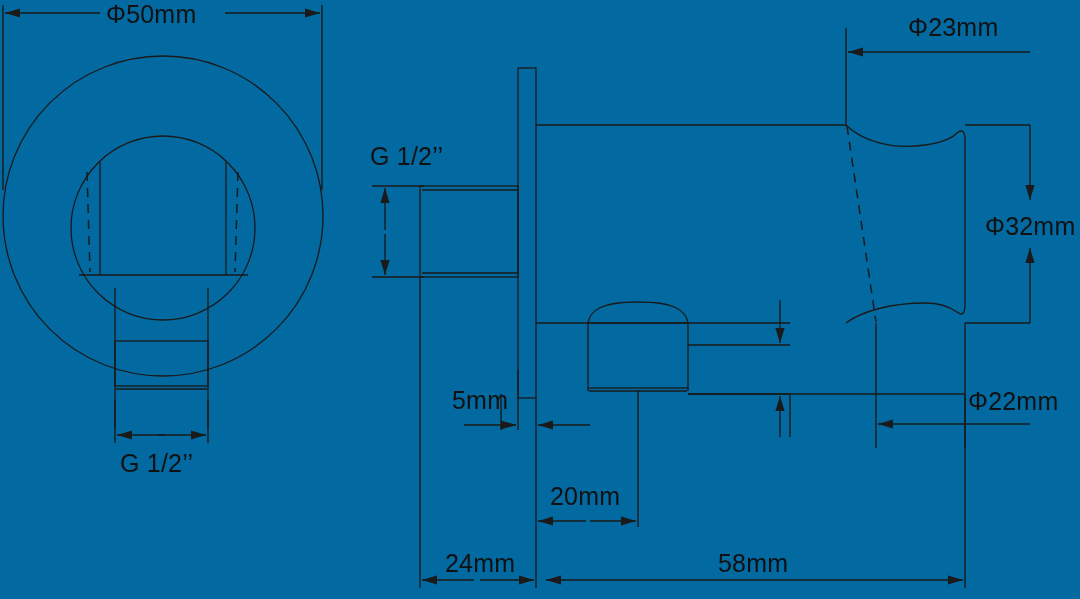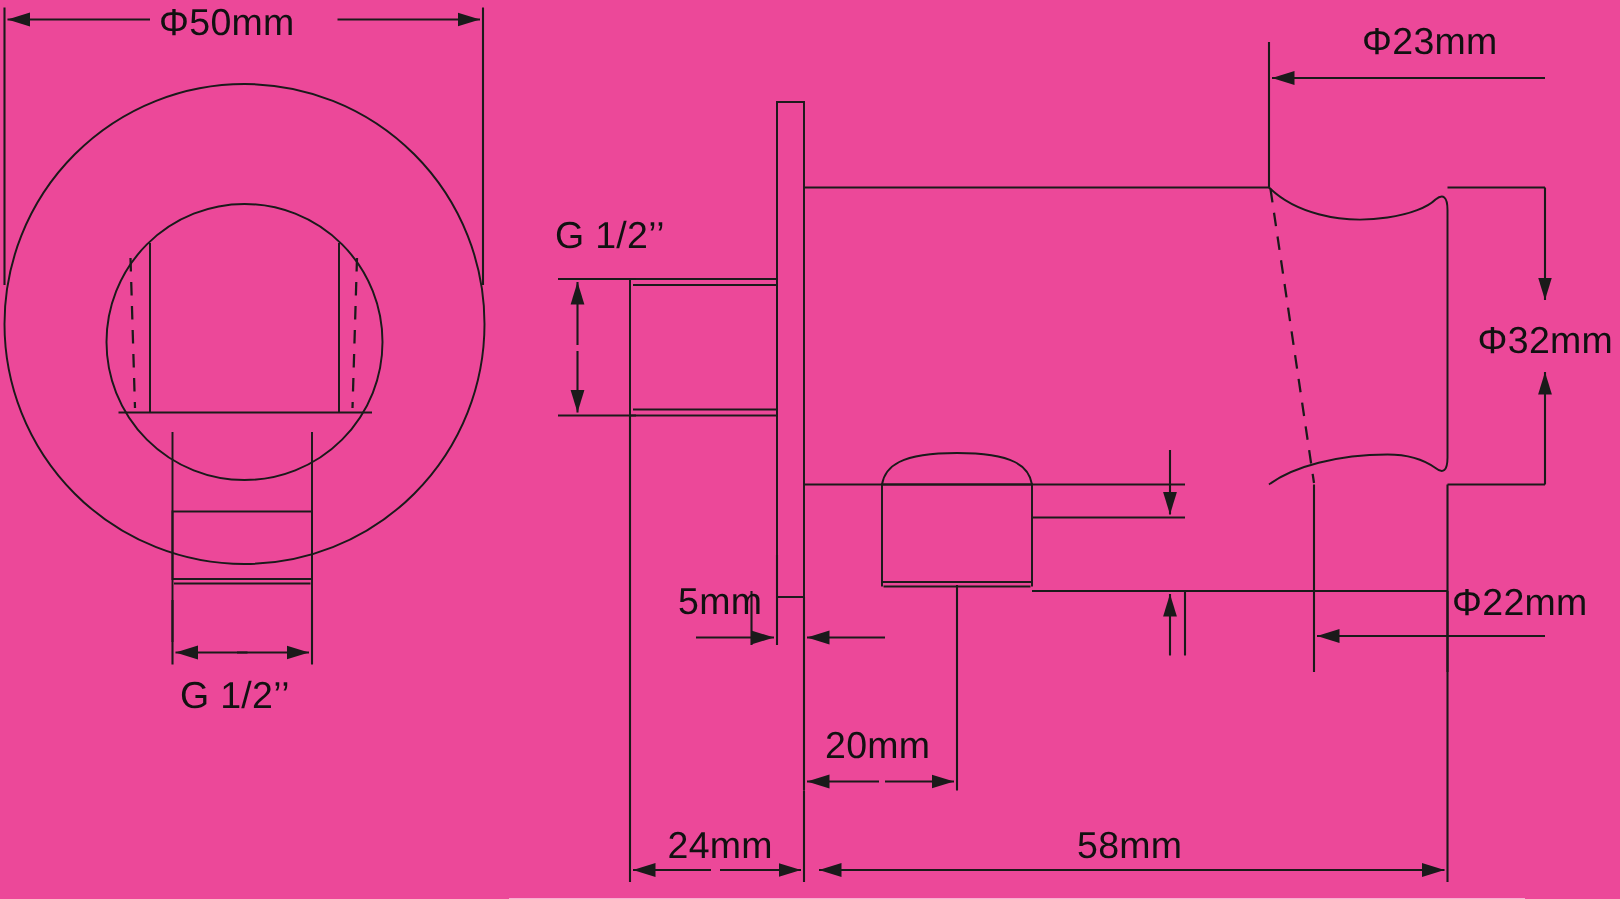--- a/index.html
+++ b/index.html
@@ -8,21 +8,21 @@
     padding: 0;
     background: #ffffff;
   }
   body {
     font-family: "Liberation Sans", sans-serif;
   }
   #drawing-root {
     position: relative;
     width: 1080px;
     height: 599px;
-    background: #ec4899;
+    background: #0369a1;
     overflow: hidden;
   }
   svg#cad {
     display: block;
     width: 1080px;
     height: 599px;
   }
   .thin {
     fill: none;
     stroke: #1a1a1a;

